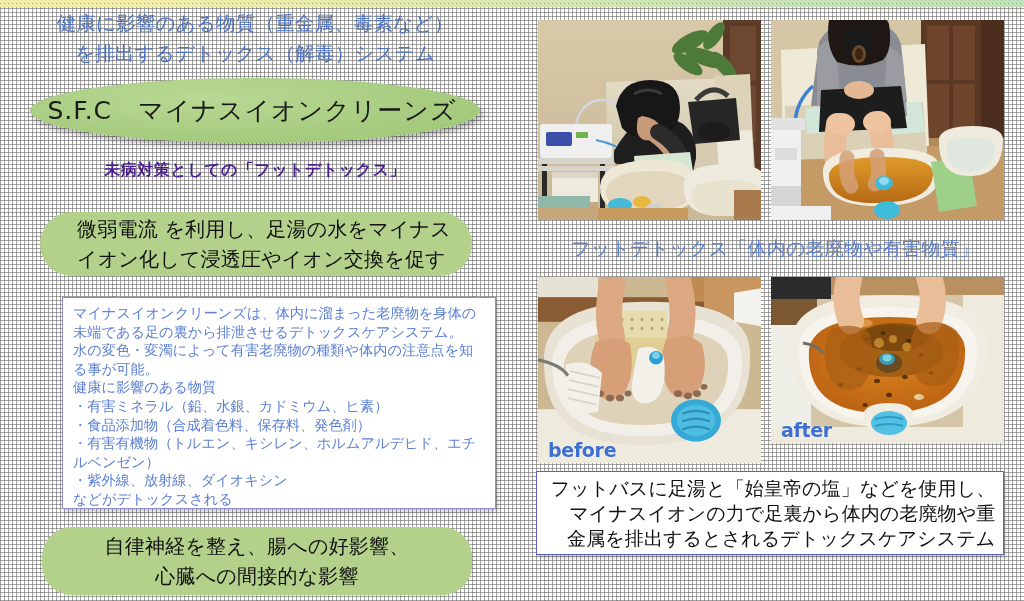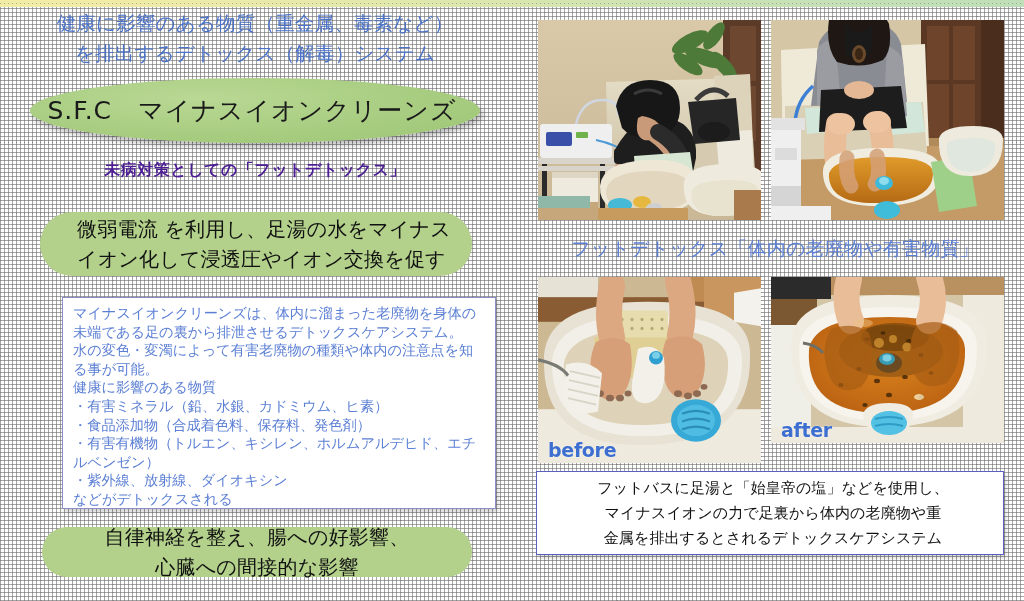--- a/index.html
+++ b/index.html
@@ -87,21 +87,21 @@
     background:#b3d18b;
     display:flex;align-items:center;justify-content:center;
     z-index:4;
   }
   .green-box .gb-txt{
     color:#111;font-size:20px;line-height:30px;text-align:center;
     letter-spacing:.2px;
   }
   #green-box-current{left:40px;top:212px;width:432px;height:64px;border-radius:32px;}
   #green-box-current .gb-txt{text-align:left;padding-left:16px;}
-  #green-box-effect{left:42px;top:527px;width:430px;height:50px;border-radius:30px;}
+  #green-box-effect{left:42px;top:527px;width:430px;height:68px;border-radius:30px;}
   .detail-box{
     position:absolute;left:38px;top:297px;width:434px;height:212px;
     border:1.4px solid #8d8ec8;
     background:#ffffff;
     box-shadow:2px 3px 4px rgba(0,0,0,.18);
     z-index:4;
     box-sizing:border-box;
     padding:6px 8px 0 10px;
     margin-left:24px;
   }
@@ -115,21 +115,21 @@
     text-align:center;z-index:4;
   }
   .bottom-box{
     position:absolute;left:536px;top:471px;width:468px;height:84px;
     border:1.4px solid #5b5fc0;background:#ffffff;
     box-shadow:2px 3px 4px rgba(0,0,0,.16);
     z-index:4;box-sizing:border-box;
     display:flex;align-items:center;justify-content:center;
   }
   .bottom-box .bb-txt{
-    color:#111;font-size:15px;line-height:25px;text-align:center;
+    color:#111;font-size:19px;line-height:25px;text-align:right;
     letter-spacing:.1px;padding-left:6px;
   }
   
   .photo{
     position:absolute;overflow:hidden;z-index:5;
     background:#d8c9ac;
   }
   #photo-top-left   {left:538px;top:20px;width:223px;height:200px;}
   #photo-top-right  {left:771px;top:20px;width:233px;height:200px;}
   #photo-before     {left:538px;top:277px;width:223px;height:186px;}

